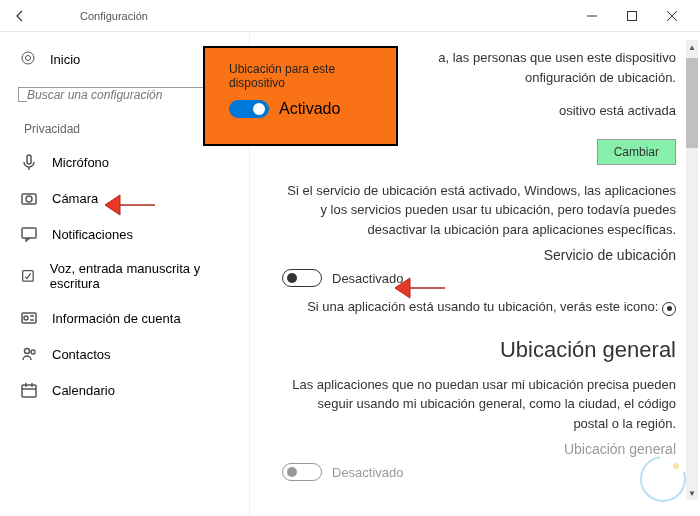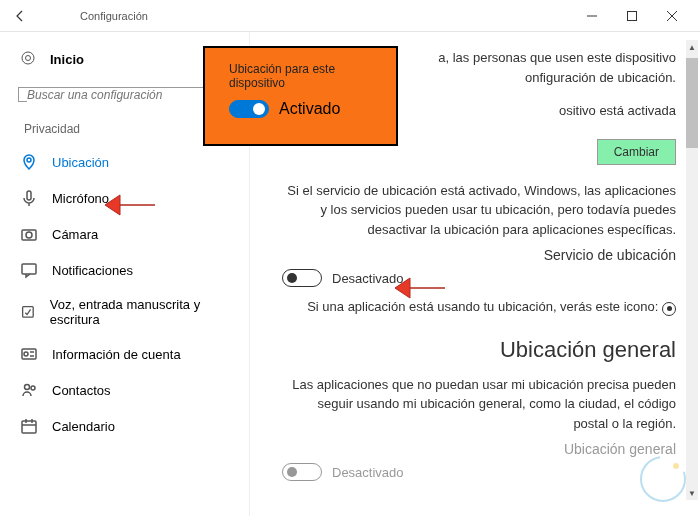--- a/index.html
+++ b/index.html
@@ -7,21 +7,21 @@
     
     .titlebar { height: 32px; display: flex; align-items: center; padding: 0 8px; border-bottom: 1px solid #e5e5e5; gap: 40px; }
     .back-btn { width: 24px; height: 24px; display: flex; align-items: center; justify-content: center; cursor: pointer; margin-right: 8px; }
     .title-text { font-size: 11px; color: #555; flex: 1; }
     .win-controls { display: flex; }
     .win-btn { width: 40px; height: 32px; display: flex; align-items: center; justify-content: center; cursor: pointer; color: #555; }
     
     .layout { display: flex; height: calc(100% - 32px); }
     
     .sidebar { width: 250px; padding: 12px 0; border-right: 1px solid #eee; display: flex; flex-direction: column; }
-    .home-link { display: flex; align-items: center; padding: 6px 20px; gap: 14px; cursor: pointer; font-size: 13px; font-weight: bold; }
+    .home-link { display: flex; align-items: center; padding: 6px 20px; gap: 14px; cursor: pointer; font-size: 13px; }
     .search-box { margin: 12px 18px; height: 15px; border: 1px solid #999; padding: 0 8px; display: flex; align-items: flex-start; }
     .search-box input { border: none; outline: none; width: 100%; font-size: 12px; font-style: italic; color: #666; }
     .section-label { padding: 8px 24px; font-size: 12px; color: #666; }
     
     .nav-list { flex: 1; overflow-y: auto; }
     .nav-item { display: flex; align-items: center; padding: 9px 20px; gap: 14px; cursor: pointer; font-size: 13px; position: relative; }
     .nav-item.active { color: #0078d7; }
     .nav-item .icon { width: 18px; height: 18px; display: flex; align-items: center; justify-content: center; }
     .nav-item svg { stroke: #555; fill: none; stroke-width: 1.5; }
     .nav-item.active svg { stroke: #0078d7; }
@@ -94,29 +94,20 @@
             <circle cx="8" cy="8" r="2.5" stroke="#555" fill="none"></circle>
           </svg></span>
       <span>Inicio</span>
     </div>
     <div class="search-box">
       <input type="text" placeholder="Buscar una configuración" style="">
     </div>
     <div class="section-label">Privacidad</div>
 
     <div class="nav-list">
-      <div class="nav-item active">
-        <span class="icon">
-            <svg viewBox="0 0 18 18">
-              <path d="M9 2 a5 5 0 0 1 5 5 c0 4 -5 9 -5 9 s-5 -5 -5 -9 a5 5 0 0 1 5 -5 z"></path>
-              <circle cx="9" cy="7" r="2"></circle>
-            </svg>
-          </span>
-        <span>Ubicación</span>
-      </div>
       <div class="nav-item">
         <span class="icon">
             <svg viewBox="0 0 18 18">
               <rect x="7" y="2" width="4" height="9" rx="2"></rect>
               <path d="M4 9 a5 5 0 0 0 10 0 M9 14 V17"></path>
             </svg>
           </span>
         <span>Micrófono</span>
       </div>
       <div class="nav-item">

